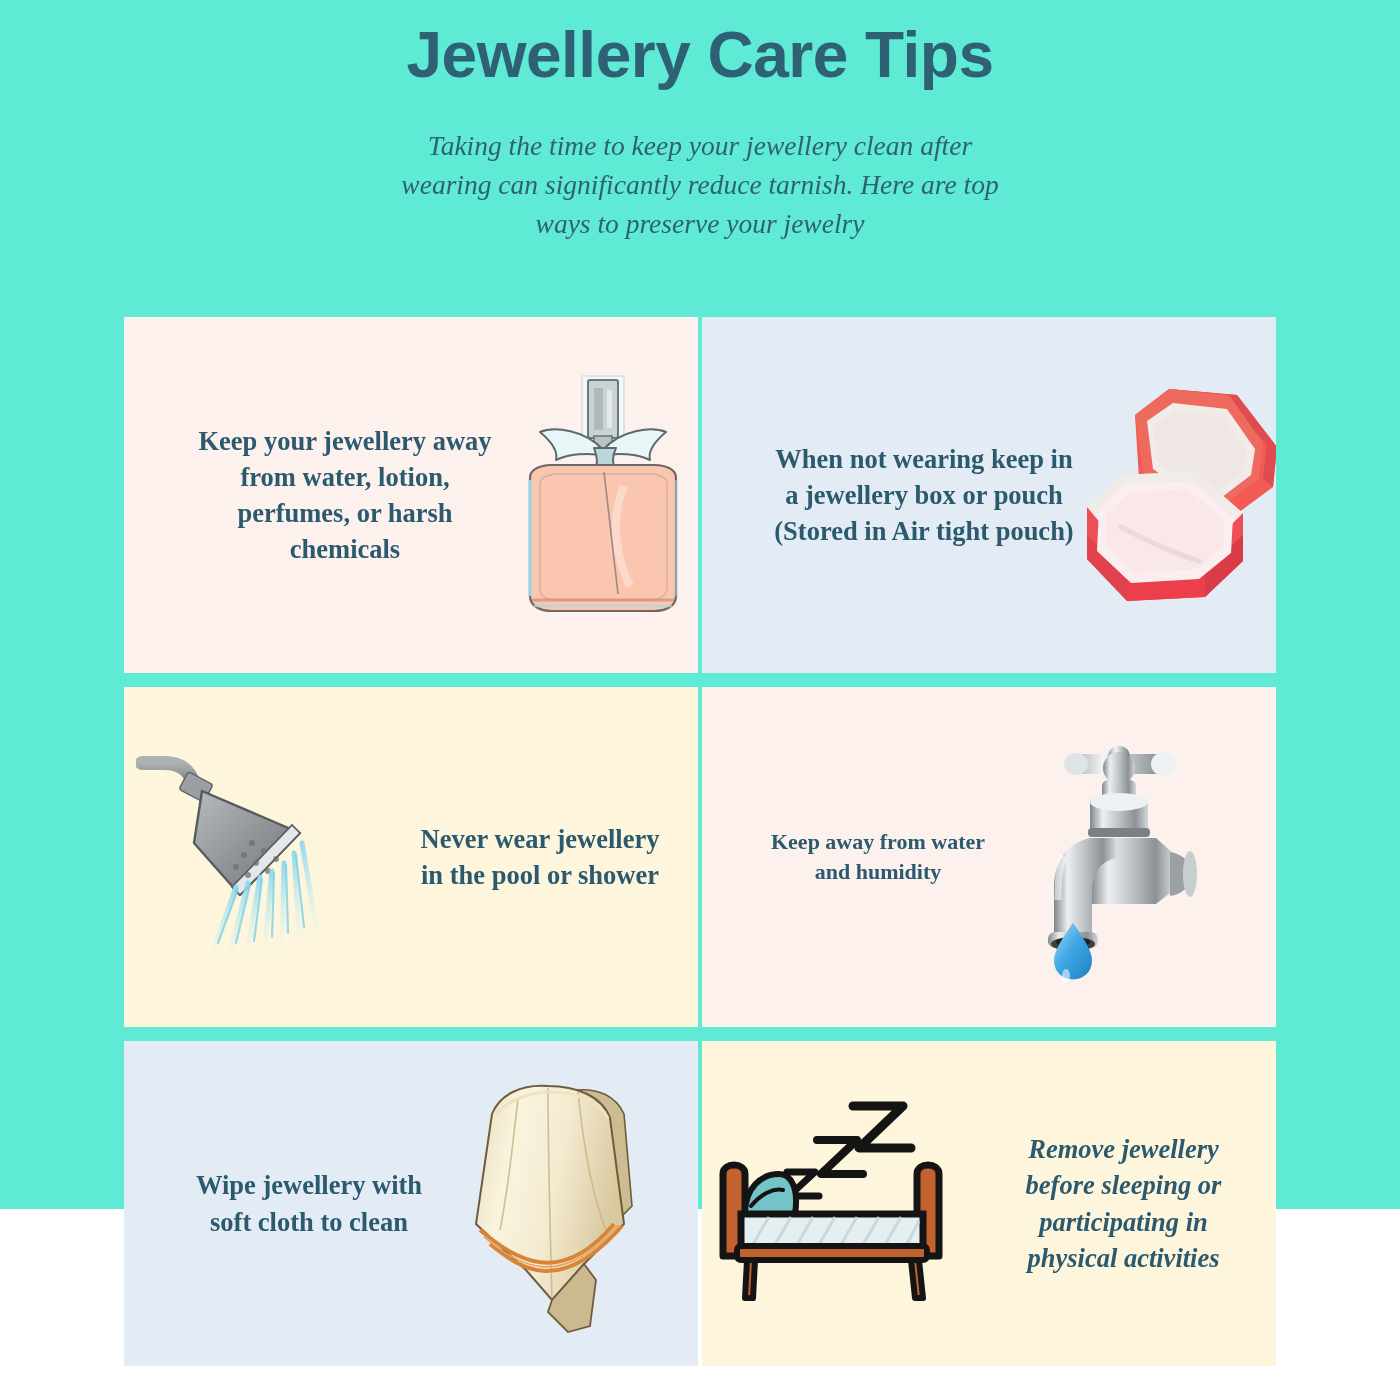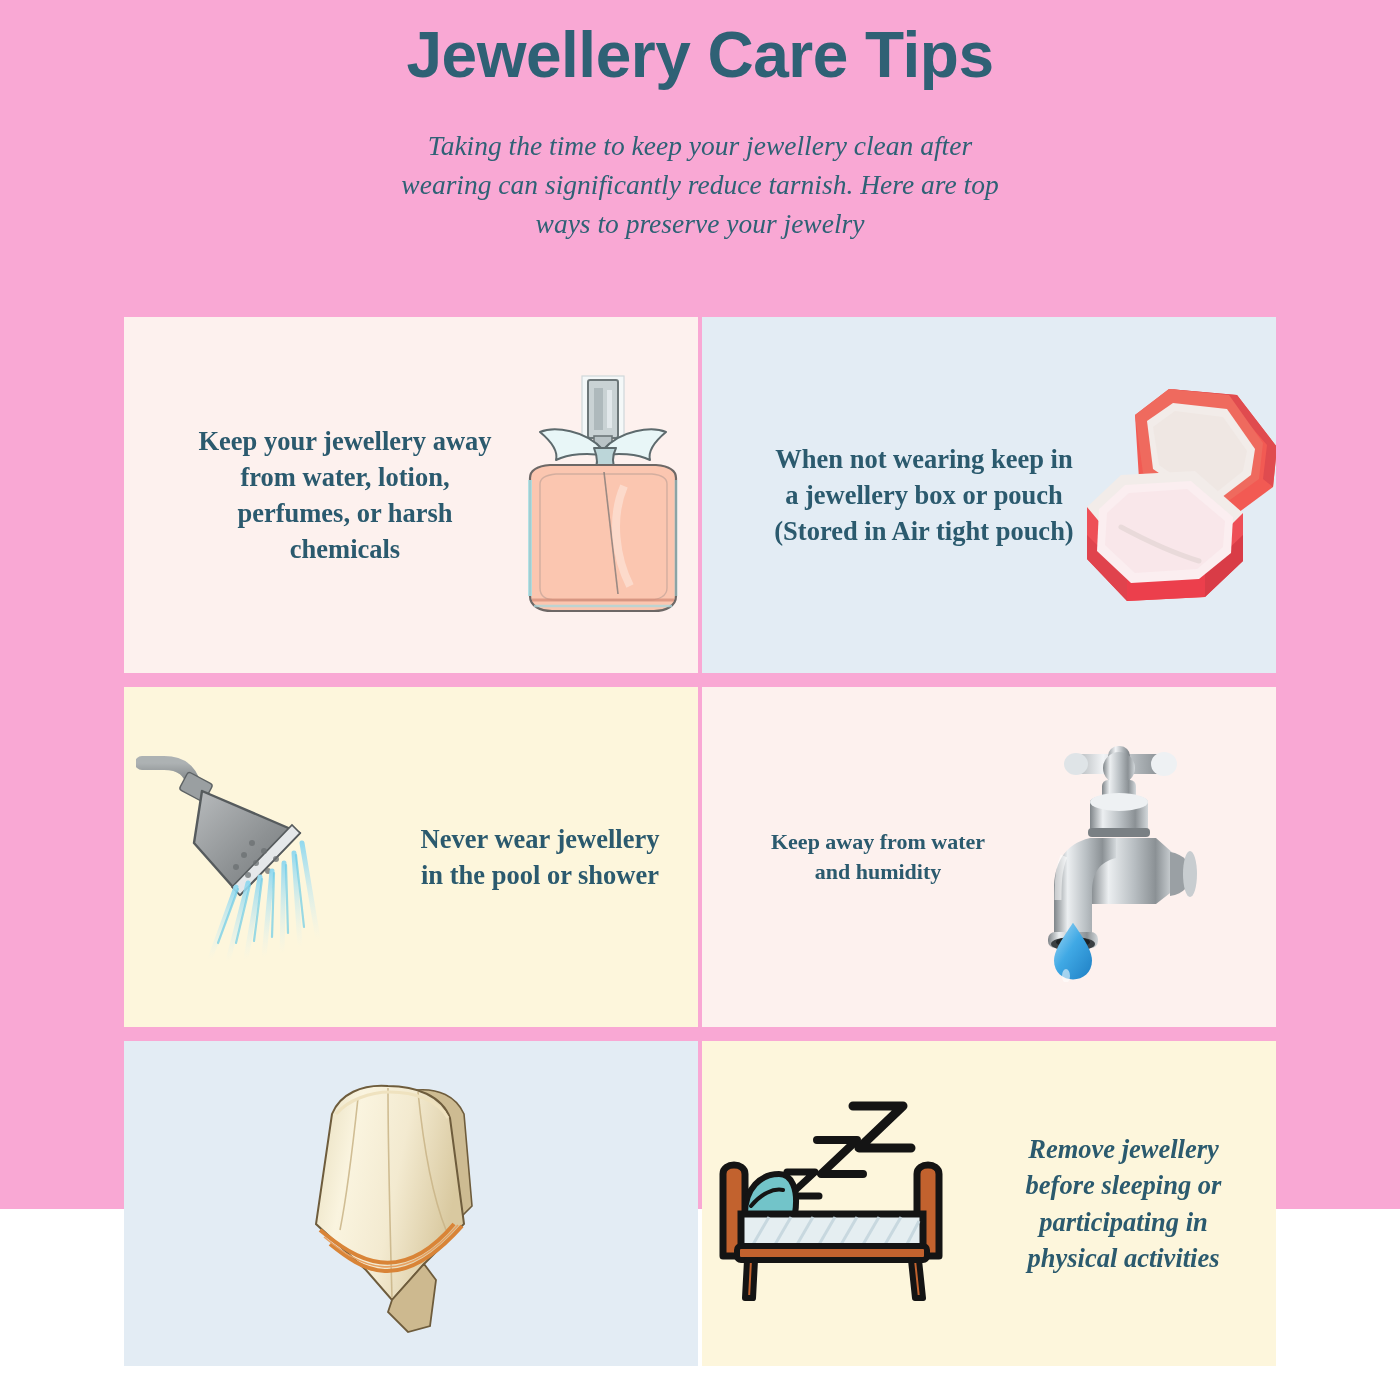--- a/index.html
+++ b/index.html
@@ -10,21 +10,21 @@
   body {
     width: 1400px;
     height: 1400px;
     font-family: "Liberation Serif", serif;
     overflow: hidden;
   }
   .page {
     width: 1400px;
     height: 1209px;
     position: relative;
-    background: #f9a8d4;
+    background: #5eead4;
   }
 
   
   .header {
     padding-top: 22px;
     text-align: center;
   }
   .title {
     font-family: "Liberation Sans", sans-serif;
     font-weight: bold;
@@ -283,20 +283,21 @@
           <ellipse cx="49" cy="210" rx="17" ry="5" fill="#1d2123"></ellipse>
 
           <path d="M49 222 C 36 244, 30 256, 30 266 C 30 280, 39 288, 49 288 C 59 288, 68 280, 68 266
                    C 68 256, 62 244, 49 222 Z" fill="url(#drop)" transform="translate(0,-14) scale(1,0.86) translate(0,16)"></path>
           <ellipse cx="42" cy="244" rx="4" ry="7" fill="#ffffff" opacity=".55"></ellipse>
         </svg>
       </div>
     </div>
 
     <div class="card c5 txt-left" style="background:#e3ecf4;">
+      <div class="card-text">Wipe jewellery with soft cloth to clean</div>
       <div class="card-art">
         <svg width="200" height="260" viewBox="0 0 200 260">
           <defs>
             <linearGradient id="clothG" x1="0" y1="0" x2="1" y2="0.3">
               <stop offset="0%" stop-color="#e6dcbb"></stop>
               <stop offset="30%" stop-color="#faf4df"></stop>
               <stop offset="62%" stop-color="#f3ead0"></stop>
               <stop offset="100%" stop-color="#d9c9a0"></stop>
             </linearGradient>
           </defs>

